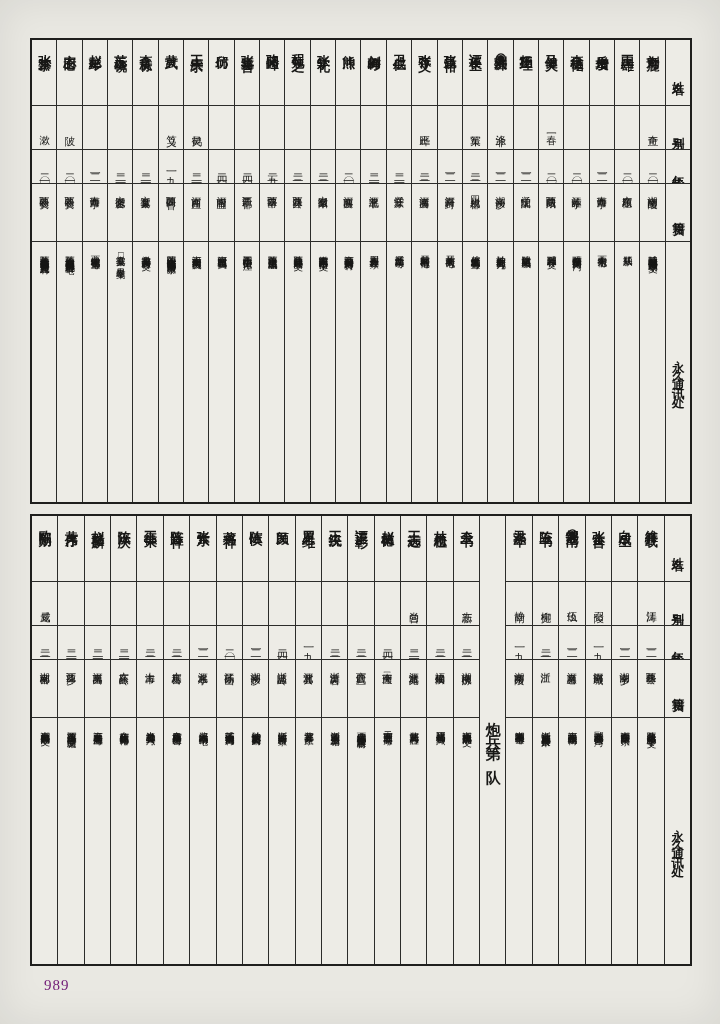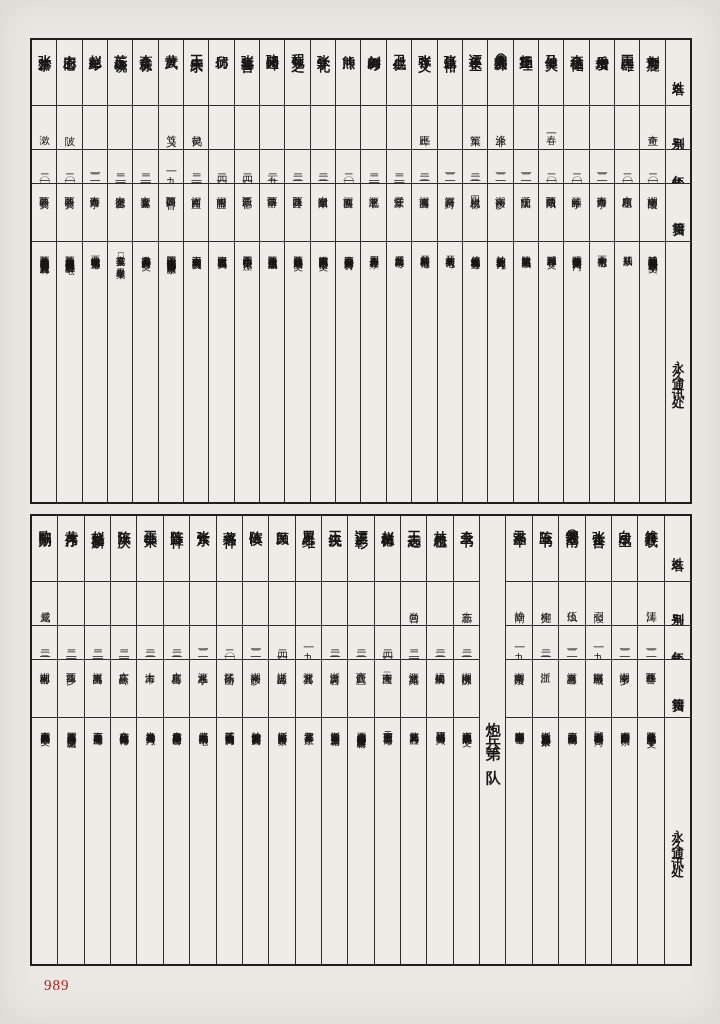--- a/index.html
+++ b/index.html
@@ -40,21 +40,21 @@
   .address .vtext{font-size:9.5px;line-height:1.18;letter-spacing:0.5px;}
   .header-col .vtext{font-weight:bold;font-size:12.5px;}
   .header-col .cell.address .vtext{letter-spacing:9px;}
   .header-col .cell{align-items:center;padding-top:0;}
   .section-col{justify-content:center;align-items:center;flex-direction:row;}
   .section-text{
     writing-mode:vertical-rl;text-orientation:upright;
     font-size:15px;font-weight:bold;letter-spacing:12px;color:#171715;
   }
   .page-number{
-    position:absolute;left:44px;bottom:30px;font-size:15px;color:#b91c1c;
+    position:absolute;left:44px;bottom:30px;font-size:15px;color:#701a75;
     font-family:"Liberation Serif", serif;letter-spacing:1px;
   }
 </style>
 </head>
 <body>
 
 <div class="page">
   <div class="ctable table-top" id="table-top">
       <div class="col">
         <div class="cell name">

